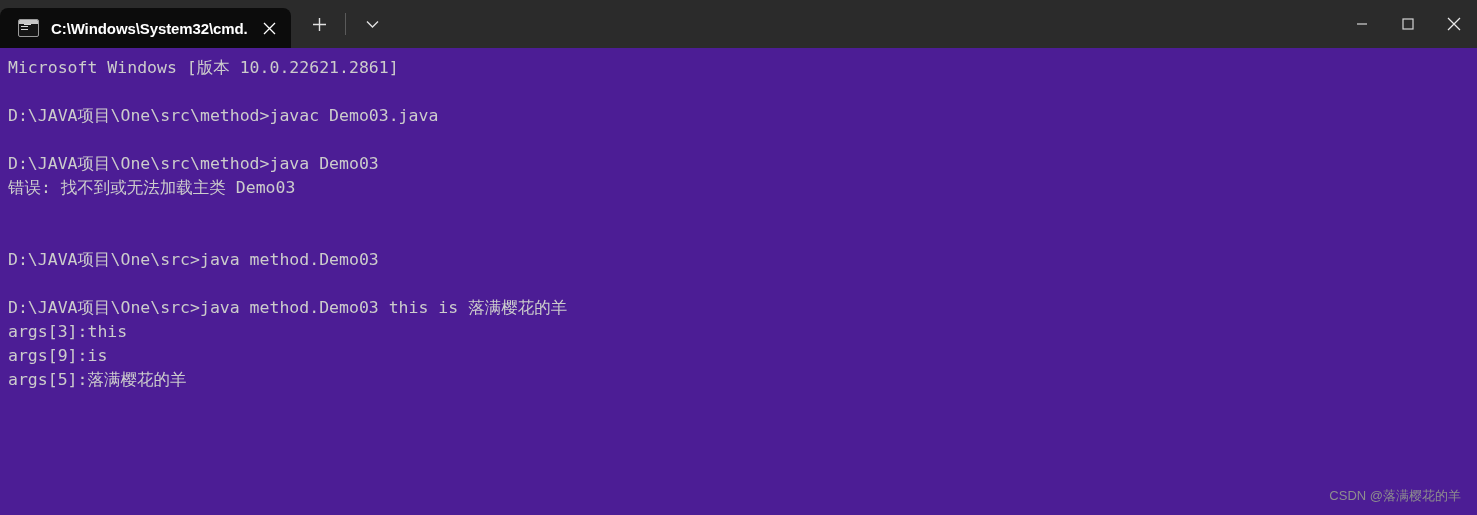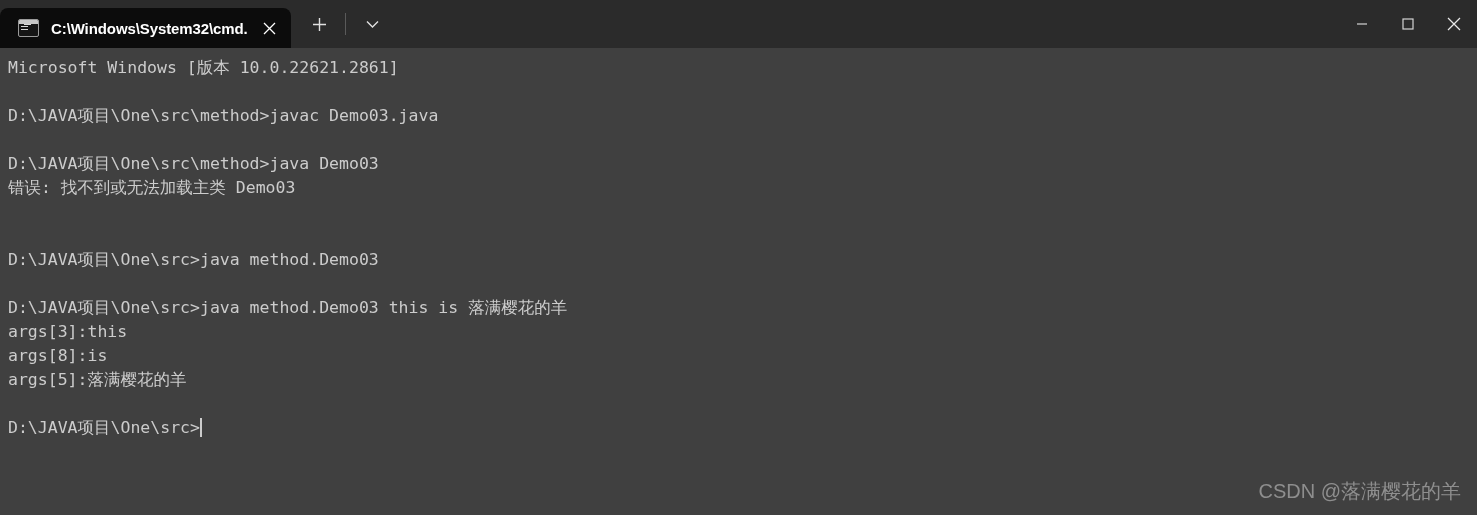--- a/index.html
+++ b/index.html
@@ -124,21 +124,21 @@
     display: flex;
     align-items: center;
     justify-content: center;
   }
   .wc-btn svg { display: block; }
 
   
   .terminal {
     position: relative;
     height: 467px;
-    background: #404040;
+    background: #4c1d95;
     padding: 8px 0 0 8px;
     box-sizing: border-box;
     overflow: hidden;
   }
   .term-line {
     font-family: "DejaVu Sans Mono", "Liberation Mono", monospace;
     font-size: 16.5px;
     line-height: 24px;
     color: #cccccc;
     white-space: pre;
@@ -150,21 +150,21 @@
     width: 2px;
     height: 19px;
     background: #cccccc;
     vertical-align: -4px;
   }
   .watermark {
     position: absolute;
     right: 16px;
     bottom: 10px;
     color: #8e8e8e;
-    font-size: 20px;
+    font-size: 13px;
     font-family: "Liberation Sans", sans-serif;
     white-space: nowrap;
   }
 </style>
 </head>
 <body>
 
 <div class="titlebar">
 
   <div class="tabstrip">
@@ -219,19 +219,18 @@
       <div class="term-line">D:\JAVA项目\One\src\method&gt;javac Demo03.java</div>
       <div class="term-line blank"> </div>
       <div class="term-line">D:\JAVA项目\One\src\method&gt;java Demo03</div>
       <div class="term-line">错误: 找不到或无法加载主类 Demo03</div>
       <div class="term-line blank"> </div>
       <div class="term-line blank"> </div>
       <div class="term-line">D:\JAVA项目\One\src&gt;java method.Demo03</div>
       <div class="term-line blank"> </div>
       <div class="term-line">D:\JAVA项目\One\src&gt;java method.Demo03 this is 落满樱花的羊</div>
       <div class="term-line">args[3]:this</div>
-      <div class="term-line">args[8]:is</div>
+      <div class="term-line">args[9]:is</div>
       <div class="term-line">args[5]:落满樱花的羊</div>
       <div class="term-line blank"> </div>
-      <div class="term-line">D:\JAVA项目\One\src&gt;<span class="cursor"></span></div>
     </div>
   <div class="watermark">CSDN @落满樱花的羊</div>
 </div>
 
 </body></html>

